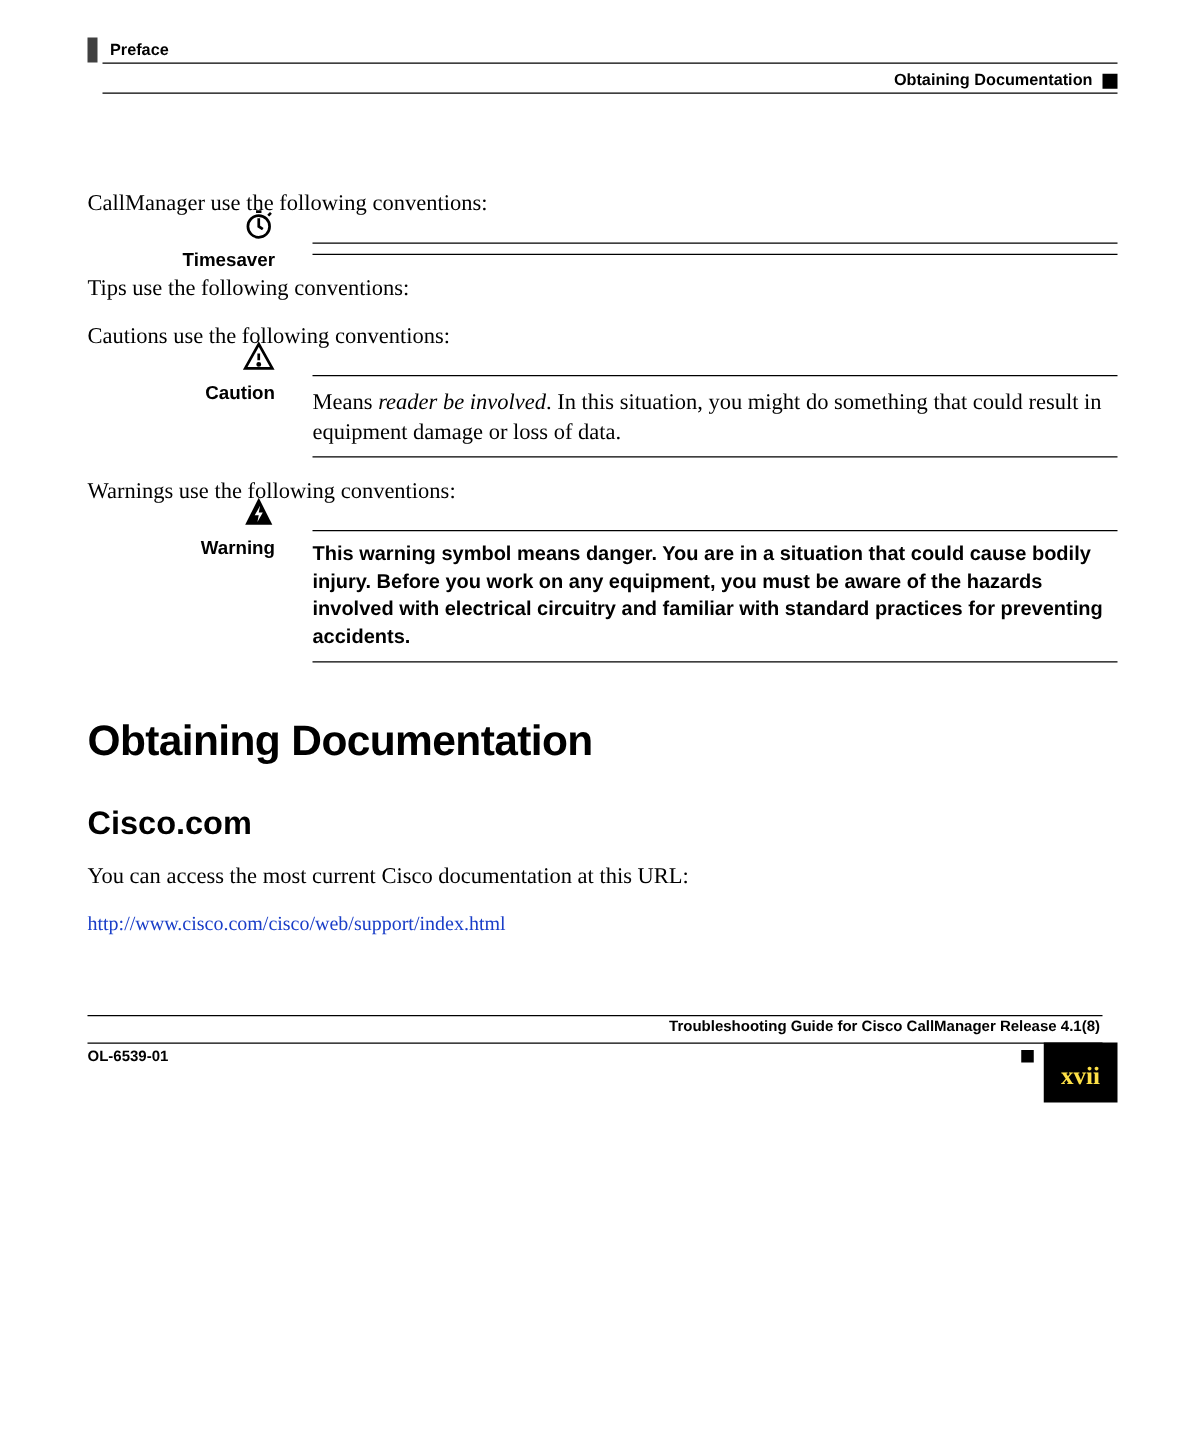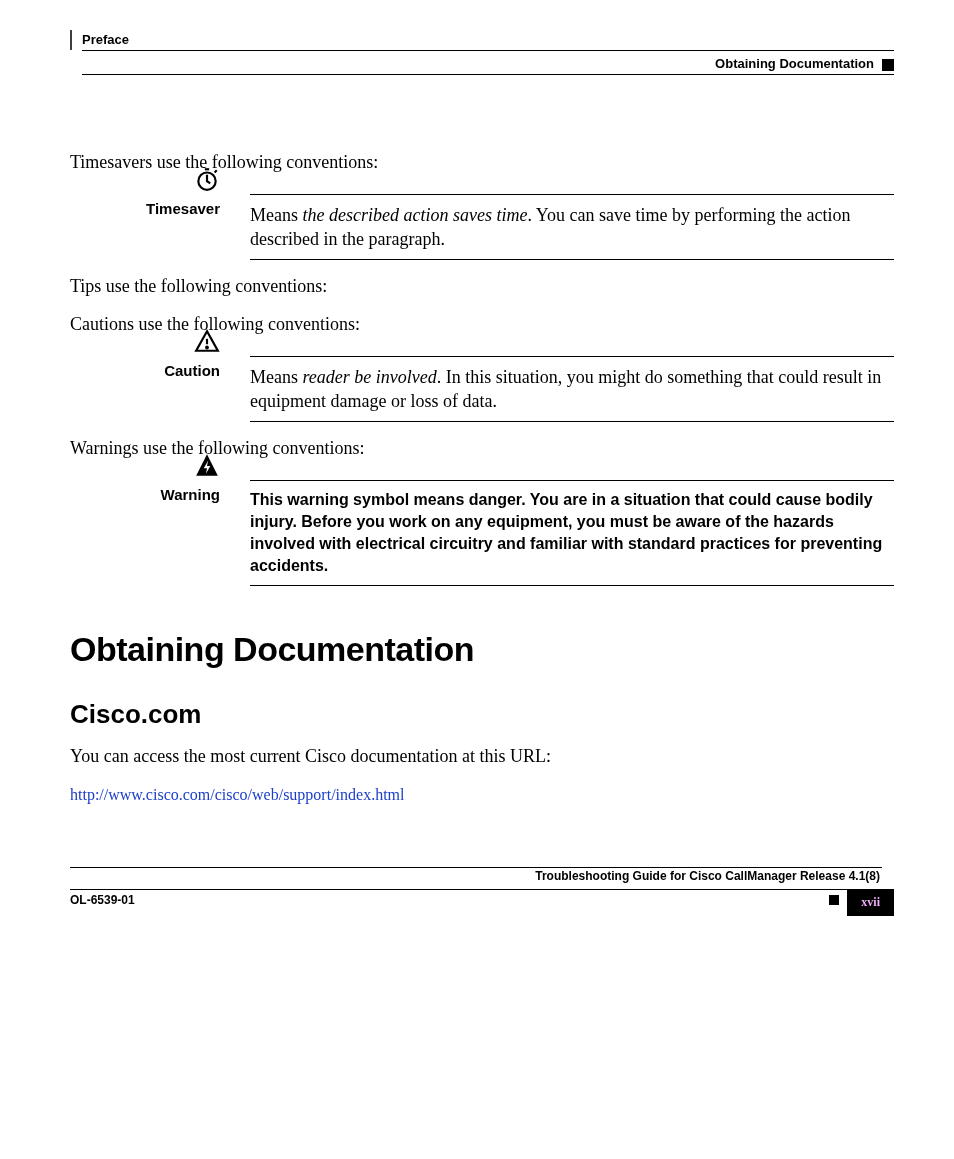--- a/index.html
+++ b/index.html
@@ -17,21 +17,21 @@
     position: relative;
   }
   .top-header {
     position: relative;
     height: 50px;
   }
   .top-header .left-block {
     position: absolute;
     left: 0;
     top: 0;
-    border-left: 2px solid #404040;
+    border-left: 8px solid #404040;
     padding-left: 10px;
     font-family: Arial, Helvetica, sans-serif;
     font-weight: bold;
     font-size: 13px;
     line-height: 20px;
   }
   .top-header .right-block {
     position: absolute;
     right: 0;
     top: 24px;
@@ -169,25 +169,25 @@
     top: 26px;
     font-family: Arial, Helvetica, sans-serif;
     font-weight: bold;
     font-size: 12px;
   }
   .footer .pagenum {
     position: absolute;
     right: 0;
     top: 22px;
     background: #000;
-    color: #f0abfc;
+    color: #fde047;
     font-family: "Times New Roman", serif;
     font-weight: bold;
-    font-size: 12px;
-    padding: 6px 14px;
+    font-size: 20px;
+    padding: 16px 14px;
   }
   .footer .pagenum::before {
     content: "";
     position: absolute;
     left: -18px;
     top: 6px;
     width: 10px;
     height: 10px;
     background: #000;
   }
@@ -201,36 +201,33 @@
 
   <div class="top-header">
     <div class="left-block">Preface</div>
     <div class="hr1"></div>
     <div class="right-block">Obtaining Documentation</div>
     <div class="hr2"></div>
   </div>
 
   <div class="content">
 
-    <p class="body body-col">Timesavers use the following conventions:</p>
+    <p class="body body-col">CallManager use the following conventions:</p>
 
     <div class="convention">
       <div class="conv-icon" style="top:-28px;">
         <svg class="icon" viewBox="0 0 24 24" fill="none" stroke="#000" stroke-width="2">
           <circle cx="12" cy="14" r="8"></circle>
             <path d="M12 8v6l3 2"></path>
             <path d="M10 3h4"></path>
             <path d="M19 6l2-2"></path>
         </svg>
       </div>
       <div class="conv-label" style="top:6px;">Timesaver</div>
       <div class="conv-rule-top"></div>
-      <div class="conv-body">
-        <span>Means </span><span class="italic">the described action saves time</span><span>. You can save time by performing the action described in the paragraph.</span>
-      </div>
       <div class="conv-rule-bot"></div>
     </div>
 
     <p class="body body-col">Tips use the following conventions:</p>
 
 
     <p class="body body-col">Cautions use the following conventions:</p>
 
     <div class="convention">
       <div class="conv-icon" style="top:-28px;">

